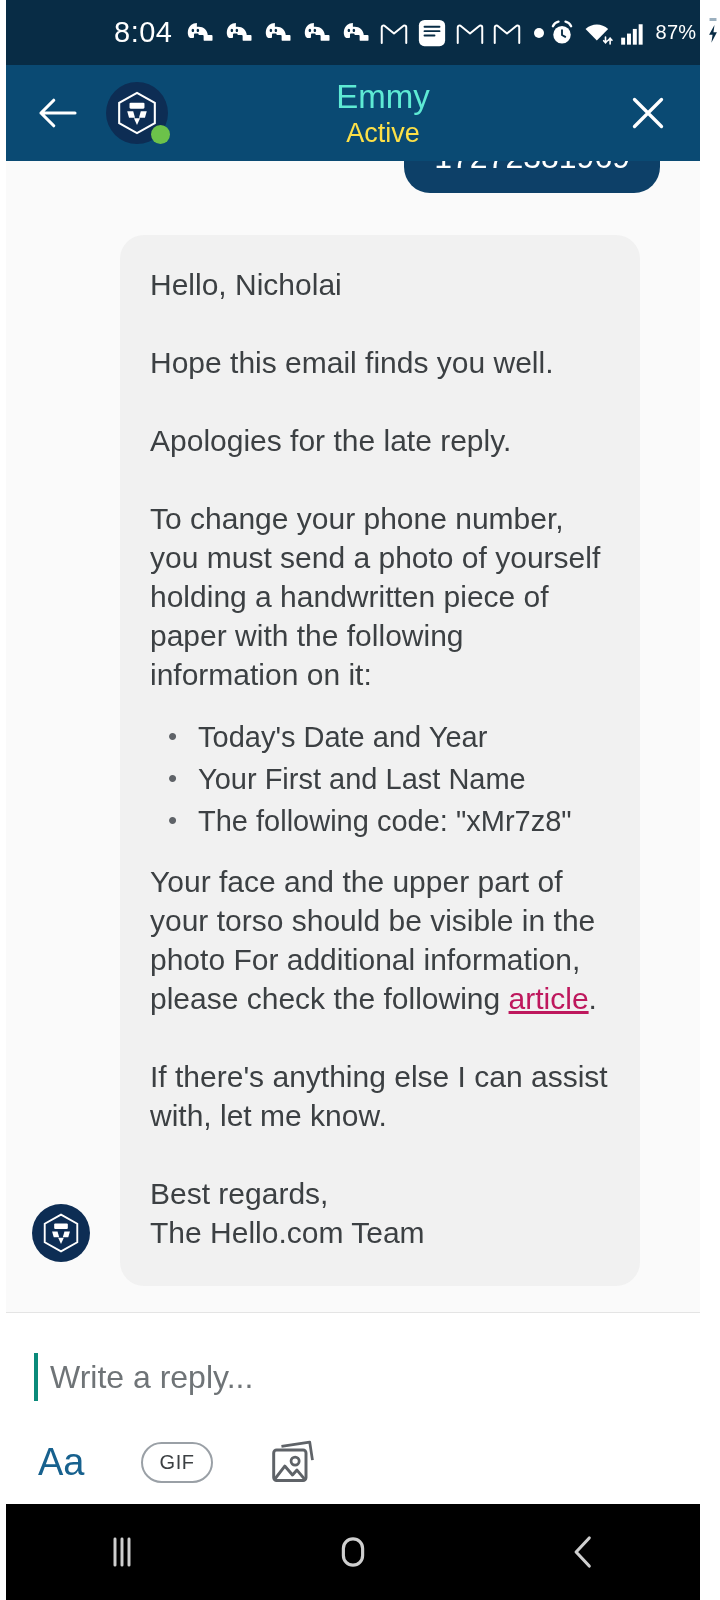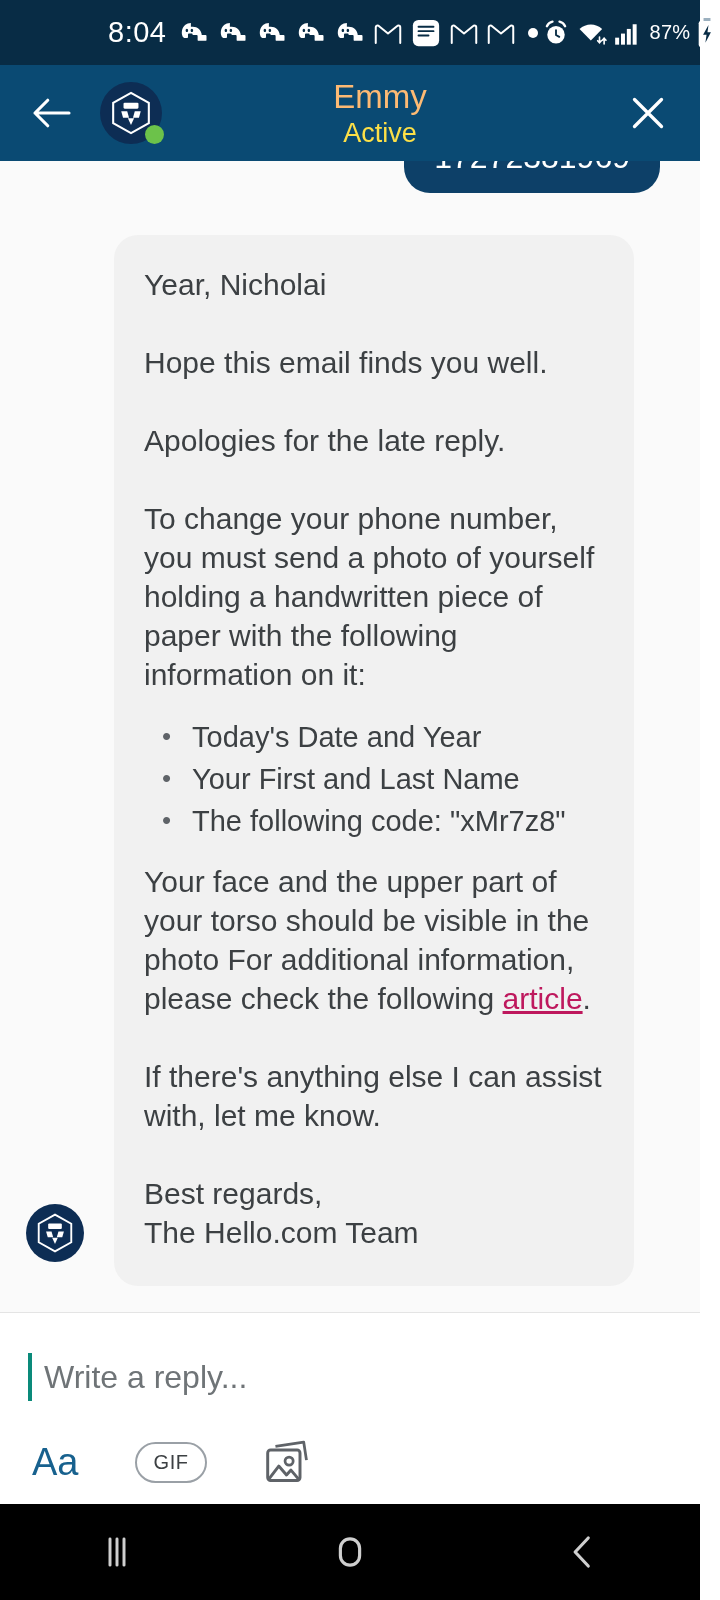--- a/index.html
+++ b/index.html
@@ -2,21 +2,21 @@
 <html><head>
 <meta charset="utf-8">
 <style>
   * { box-sizing: border-box; margin: 0; padding: 0; }
   html, body {
     width: 720px; height: 1600px;
     background: #ffffff;
     font-family: "Liberation Sans", sans-serif;
     overflow: hidden;
   }
-  #app { position: relative; width: 700px; height: 1600px; display: flex; flex-direction: column; }
+  #app { position: relative; width: 700px; height: 1600px; display: flex; flex-direction: column; padding-left: 6px; }
 
   
   .statusbar {
     height: 65px; background: #082c45; color: #ffffff;
     display: flex; align-items: center; flex: 0 0 65px;
     padding: 0 22px; font-size: 27px;
   }
   .sb-left { display: flex; align-items: center; gap: 9px; margin-left: 86px; }
   .sb-time { font-size: 29px; letter-spacing: .5px; font-weight: 400; margin-right: 4px; }
   .sb-spacer { flex: 1 1 auto; }
@@ -45,21 +45,21 @@
     width: 62px; height: 62px; border-radius: 50%;
     background: #0d2d54; display: flex; align-items: center; justify-content: center;
   }
   .avatar svg { width: 46px; height: 46px; }
   .presence-dot {
     position: absolute; right: -2px; bottom: 0px;
     width: 19px; height: 19px; border-radius: 50%; background: #6cc24a;
   }
   .title-block { flex: 1 1 auto; display: flex; flex-direction: column; align-items: center;
                  justify-content: center; margin-left: -24px; }
-  .title-name { color: #fdba74; font-size: 33px; line-height: 40px; font-weight: 400; }
+  .title-name { color: #5eead4; font-size: 33px; line-height: 40px; font-weight: 400; }
   .title-status { color: #fde047; font-size: 27px; line-height: 33px; font-weight: 400; }
   .close-btn { width: 52px; height: 52px; display:flex; align-items:center; justify-content:center; cursor:pointer;}
   .close-btn svg { width: 36px; height: 36px; }
 
   
   .chat {
     flex: 1 1 auto; background: #fafafa; position: relative;
     overflow: hidden; padding: 0 24px 0 24px;
   }
   .row-out { display: flex; justify-content: flex-end; }
@@ -271,21 +271,21 @@
             <path d="M20 2.5 L35.5 11.2 V28.8 L20 37.5 L4.5 28.8 V11.2 Z" fill="none" stroke="#ffffff" stroke-width="1.8"></path>
             <rect x="13.5" y="11" width="13" height="5.2" rx="1" fill="#ffffff"></rect>
             <path d="M11.5 18.5 h5.2 l1.6 5.6 h-5.2 Z" fill="#ffffff"></path>
             <path d="M28.5 18.5 h-5.2 l-1.6 5.6 h5.2 Z" fill="#ffffff"></path>
             <path d="M17.3 24.6 h5.4 L20 30.5 Z" fill="#ffffff"></path>
           </svg>
         </div>
       </div>
 
       <div class="bubble-in">
-        <p>Year, Nicholai</p>
+        <p>Hello, Nicholai</p>
         <div class="gap"></div>
         <p>Hope this email finds you well.</p>
         <div class="gap"></div>
         <p>Apologies for the late reply.</p>
         <div class="gap"></div>
         <p>To change your phone number, you must send a photo of yourself holding a handwritten piece of paper with the following information on it:</p>
 
         <ul>
           <li>Today's Date and Year</li>
           <li>Your First and Last Name</li>

